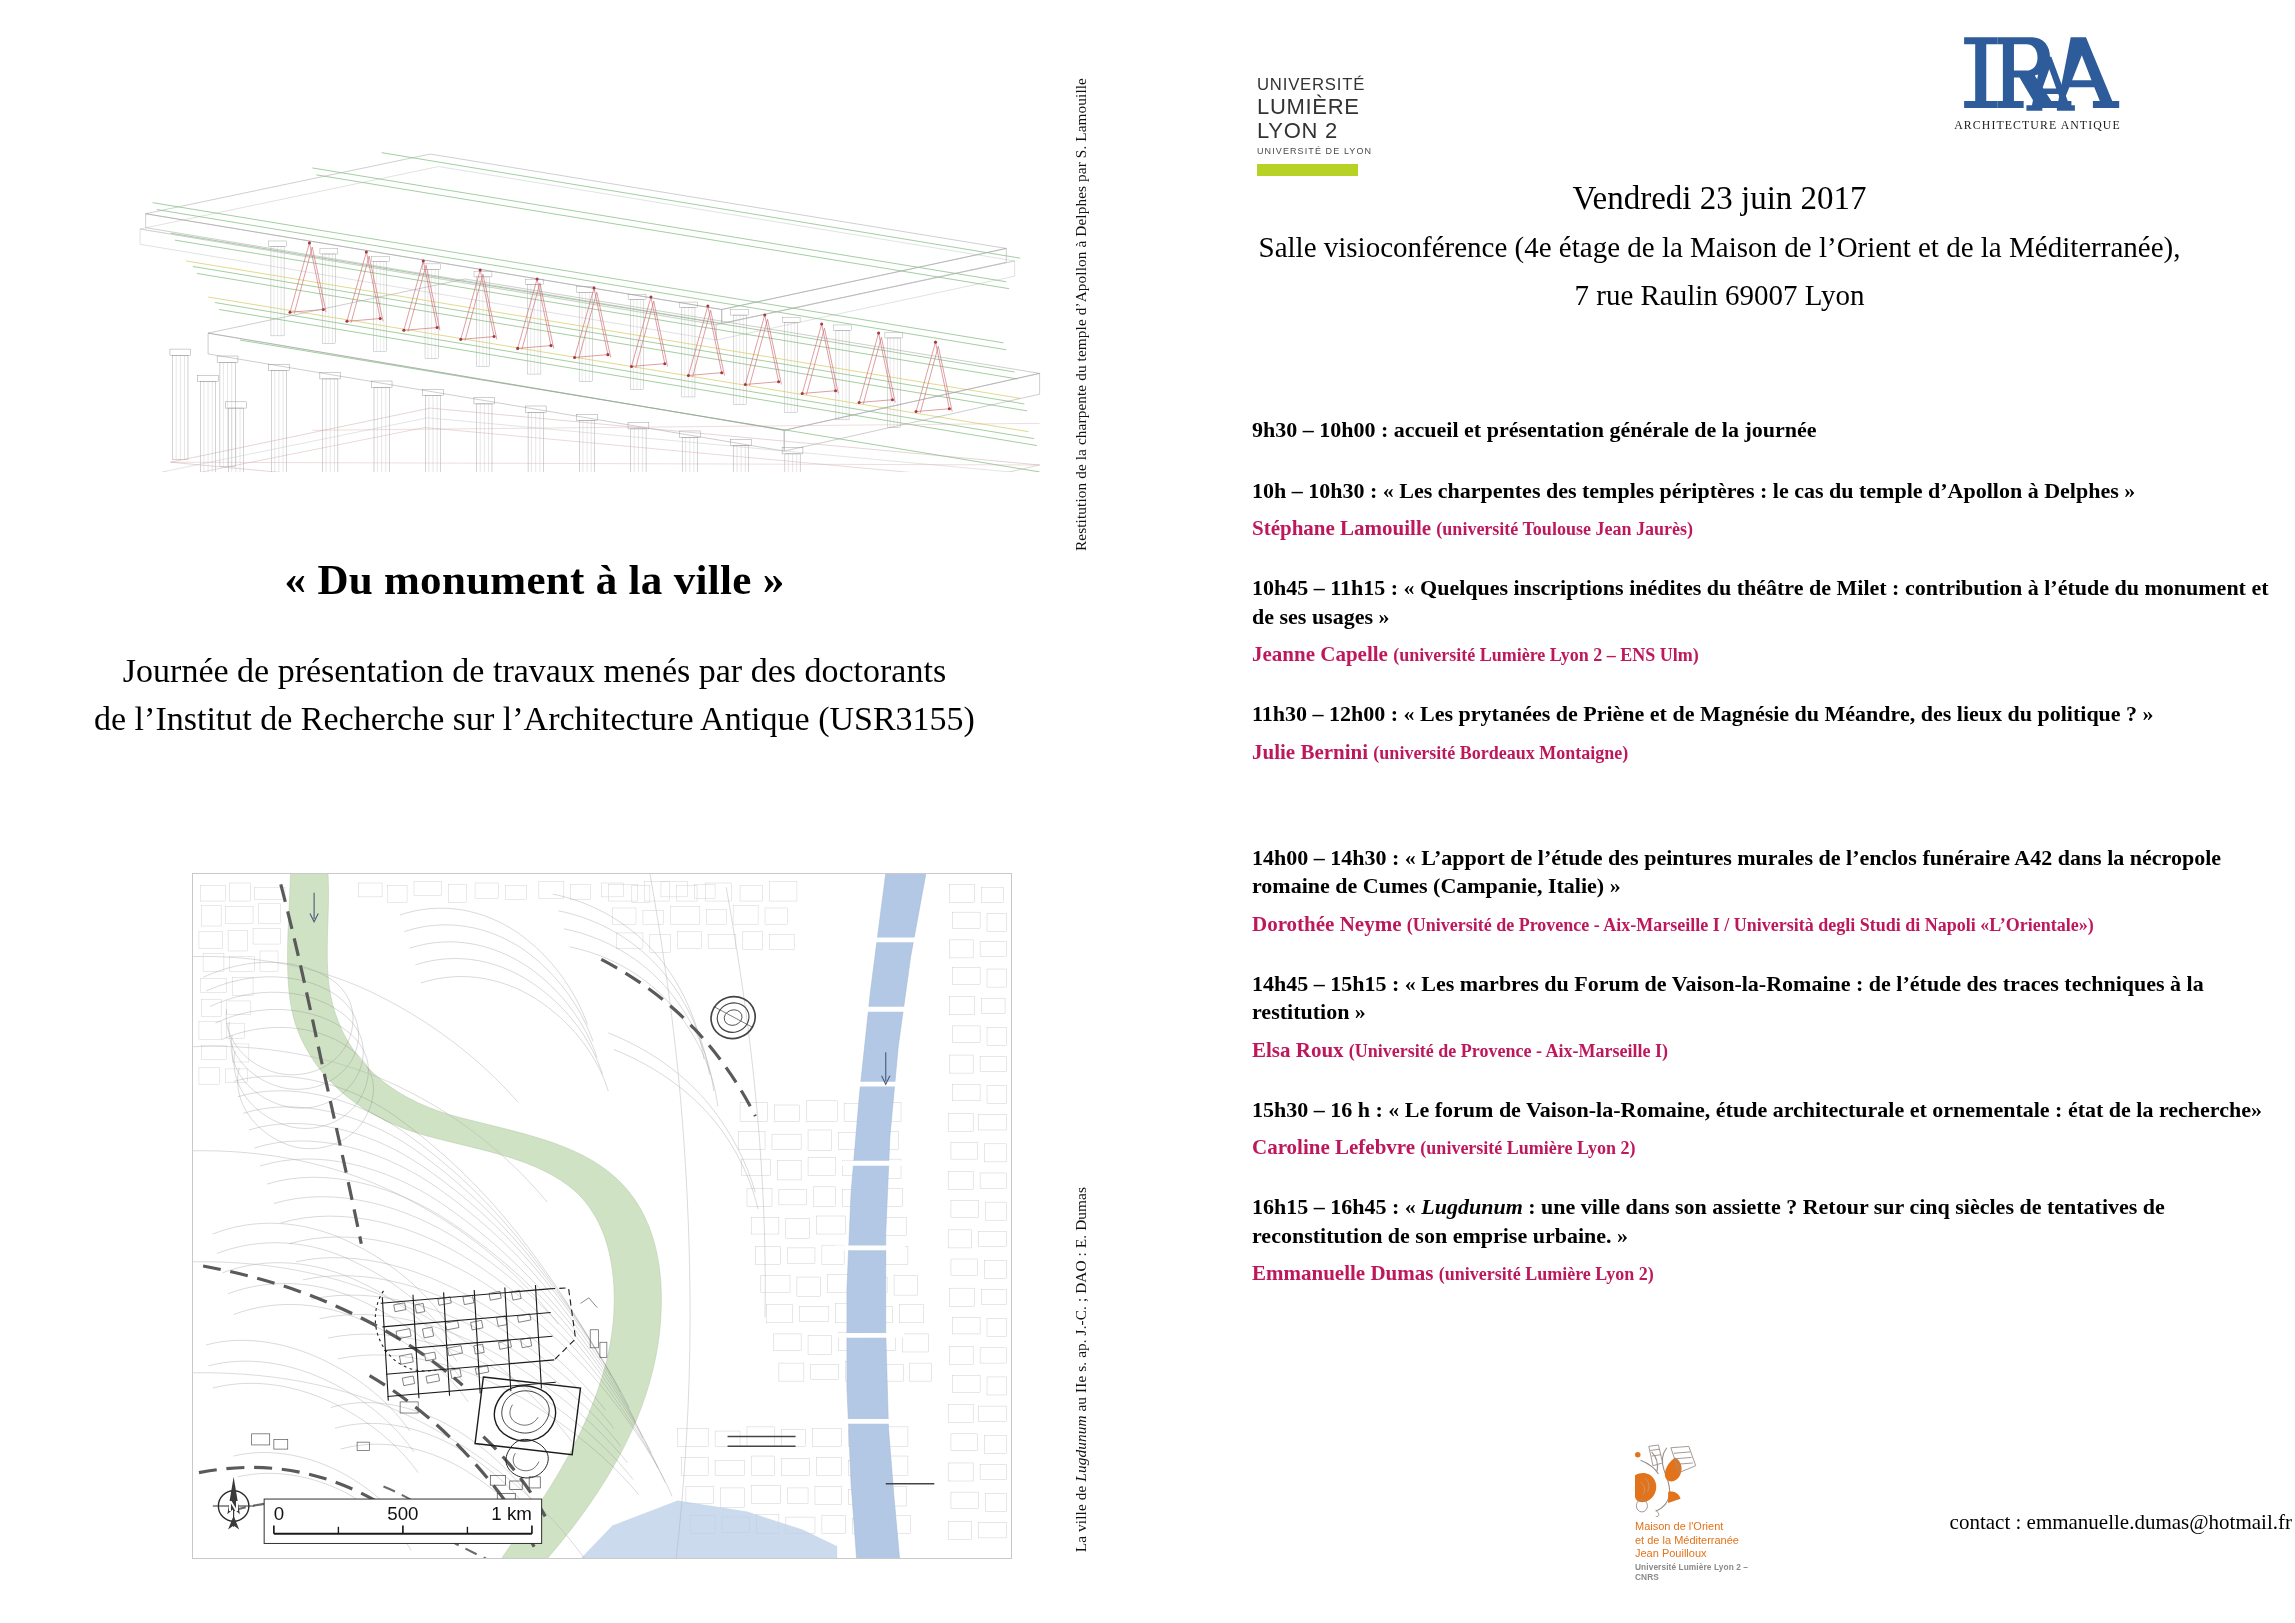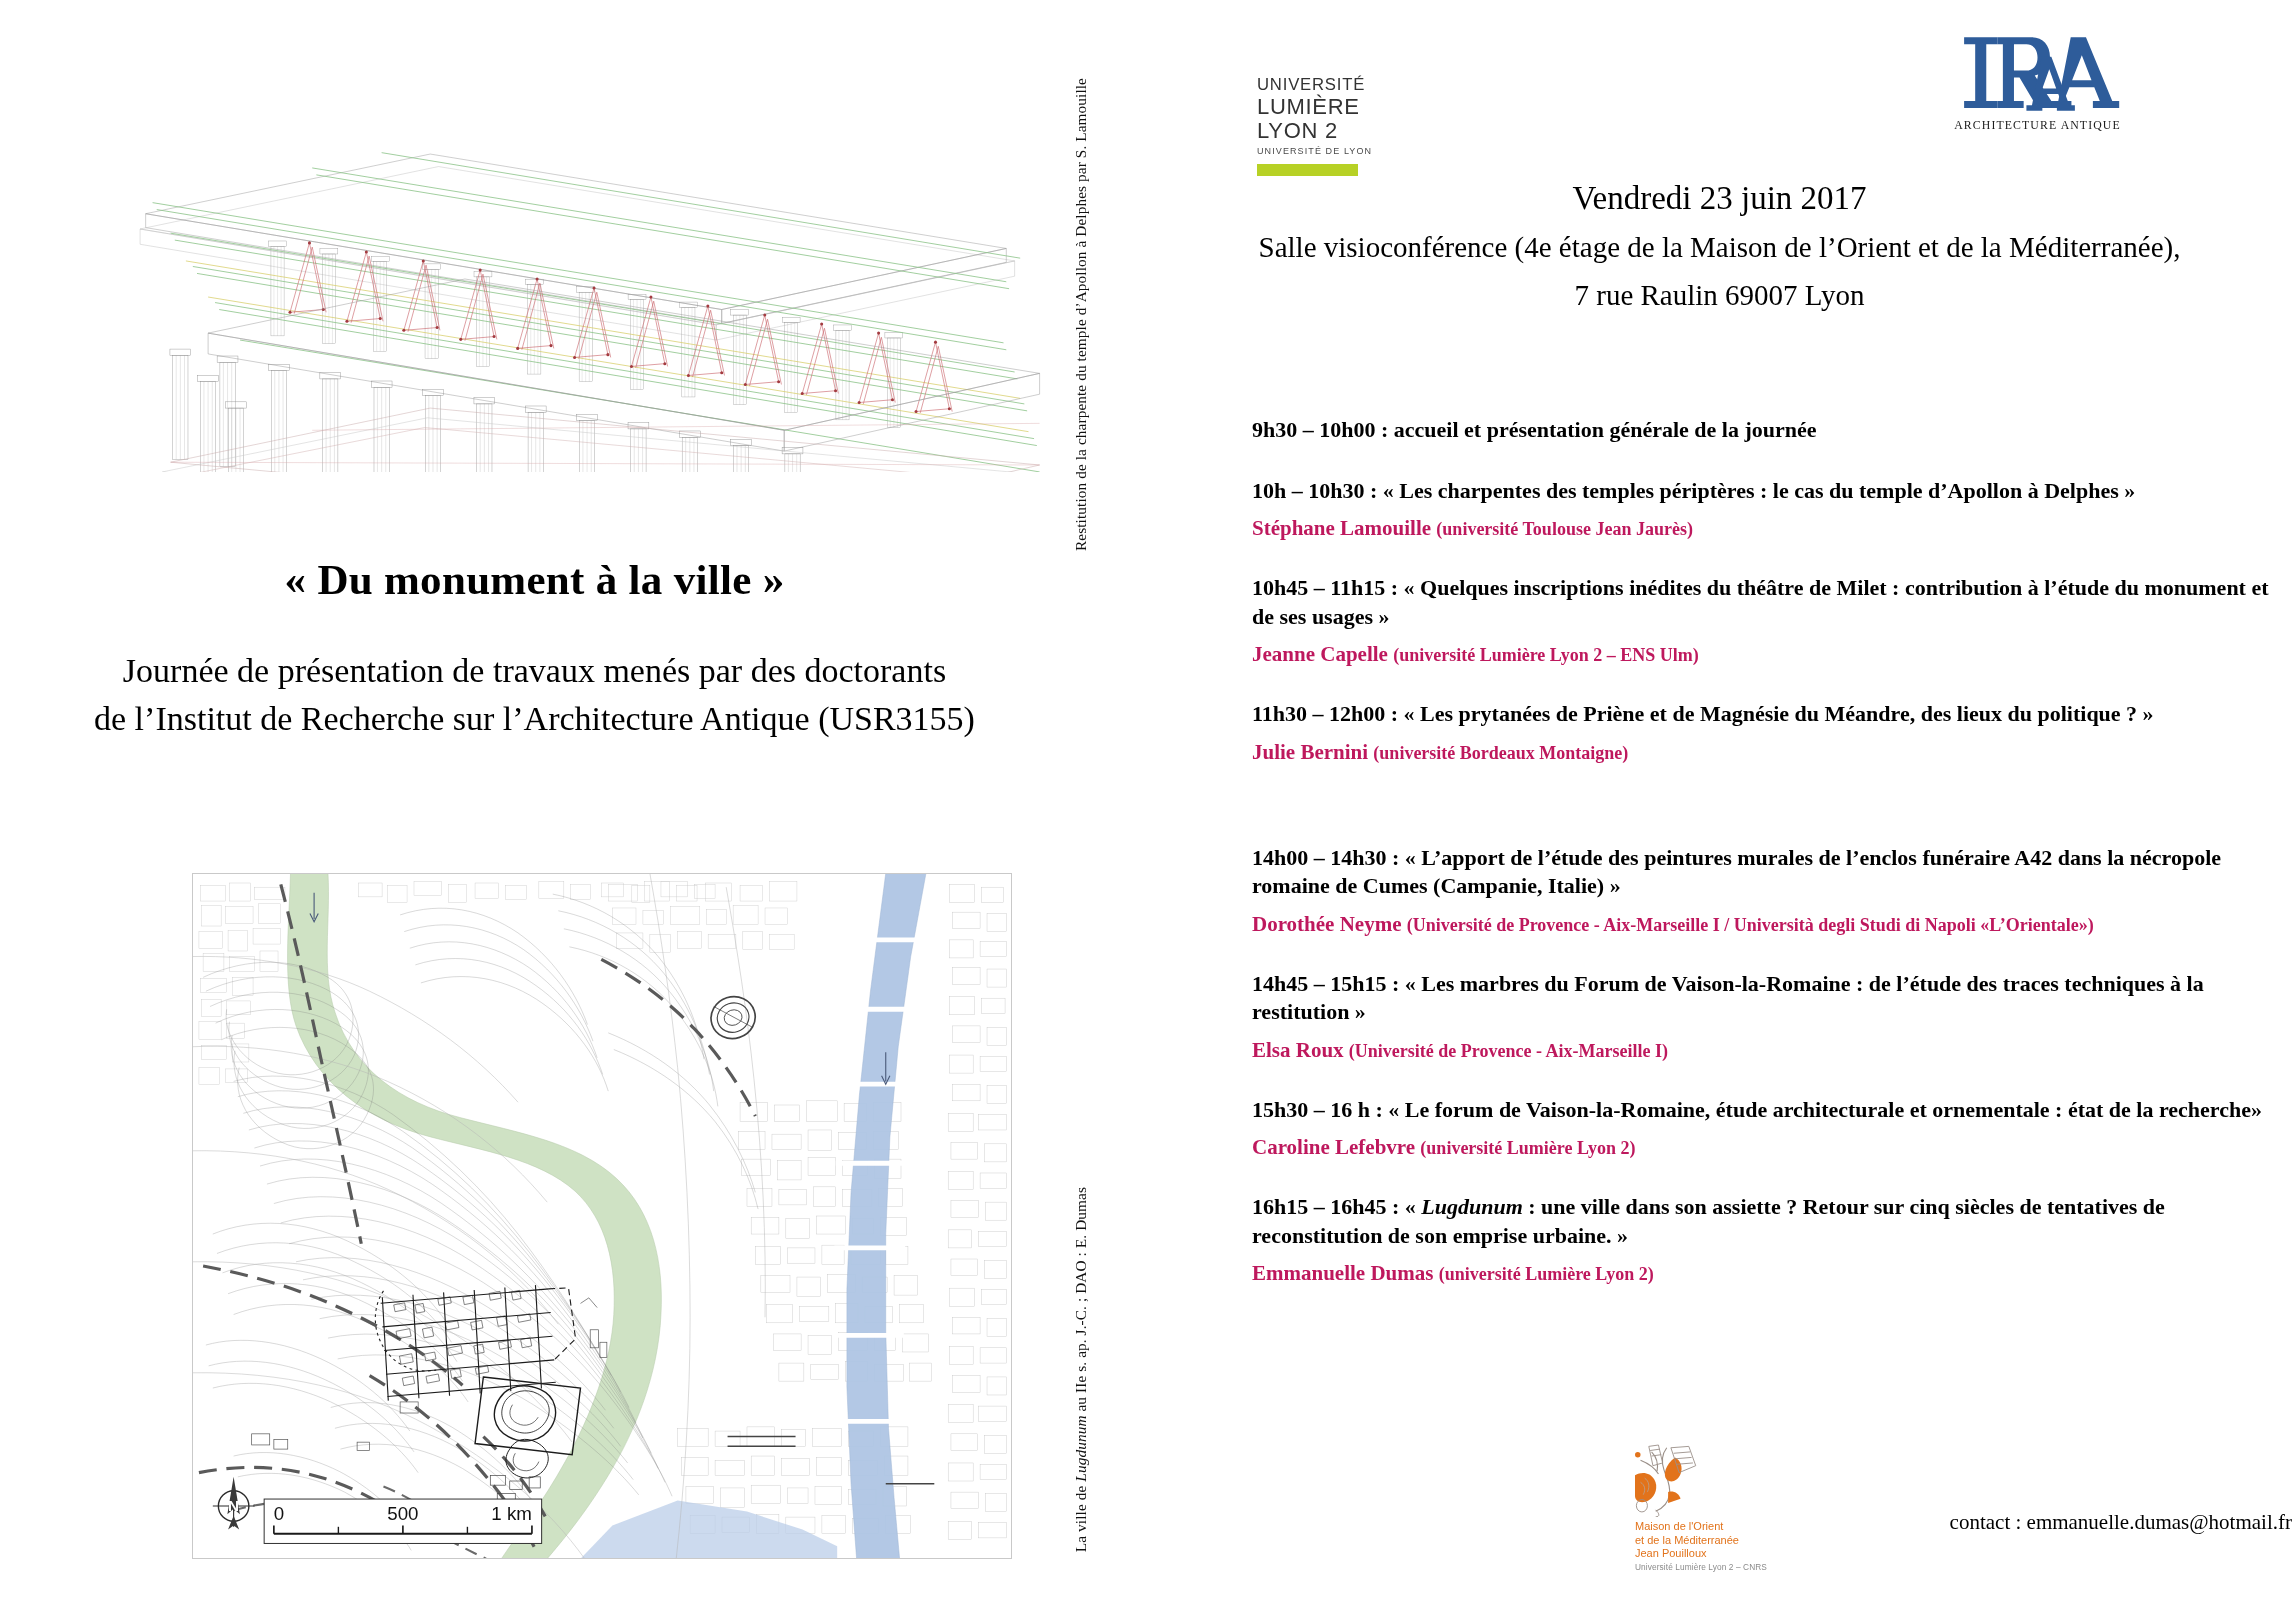--- a/index.html
+++ b/index.html
@@ -89,21 +89,21 @@
   .prog-title i{font-style:italic;}
   .gap-lunch{height:46px;}
 
   
   .logo-mom{position:absolute;left:524px;top:1442px;width:132px;}
   .mom-text{
     font-family:"Liberation Sans", sans-serif;
     color:#E2731B;line-height:1.22;margin-top:1.4px;
   }
   .mom-l1{font-size:11px;}
-  .mom-l2{font-size:8.3px;color:#8a8a8a;letter-spacing:0.1px;margin-top:1.4px;}
+  .mom-l2{font-size:8.3px;color:#8a8a8a;letter-spacing:0.1px;margin-top:1.4px;font-weight:bold;}
   .contact{
     position:absolute;left:4px;top:1510px;width:1185px;
     text-align:right;padding-right:8px;box-sizing:border-box;
     font-size:21px;color:#000;
   }
 </style>
 </head>
 <body>
 
 <div class="poster">

